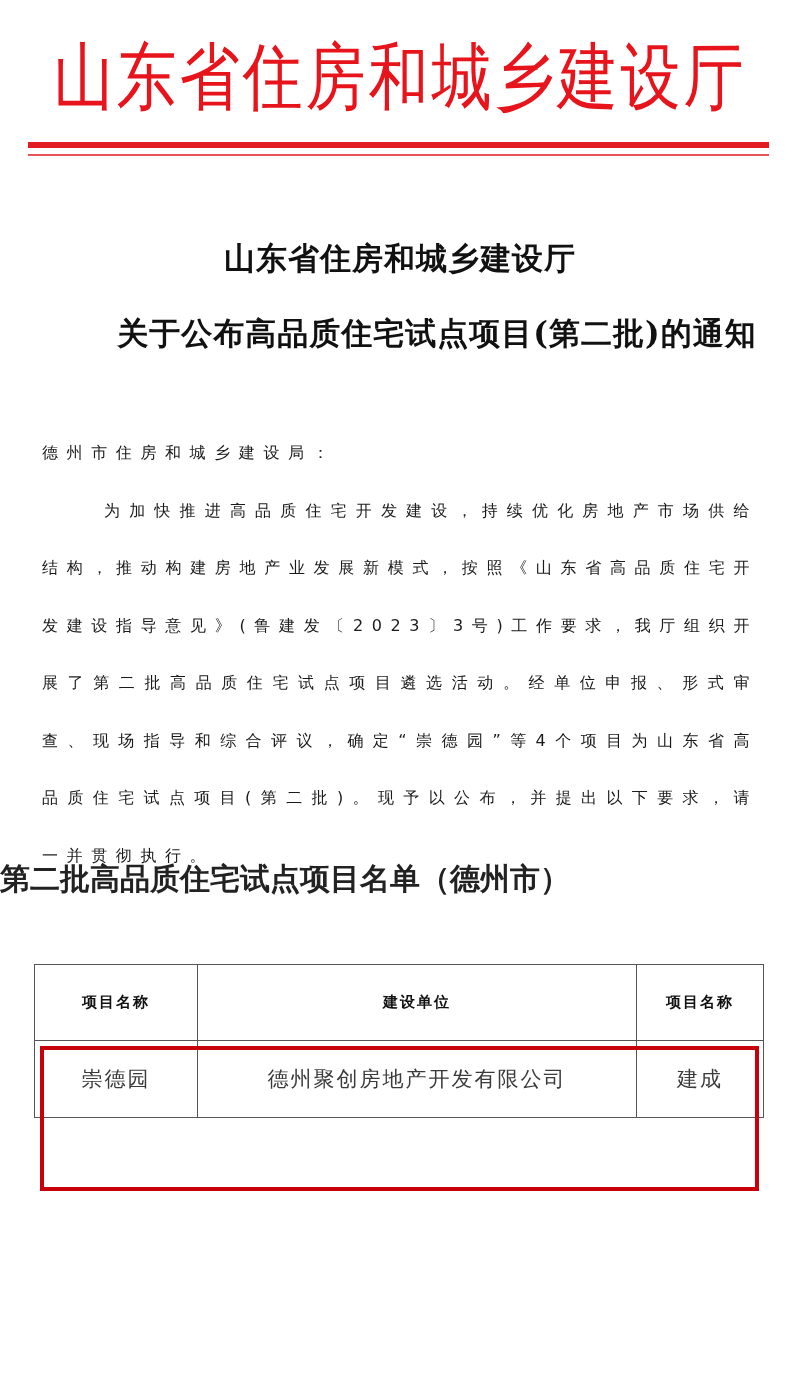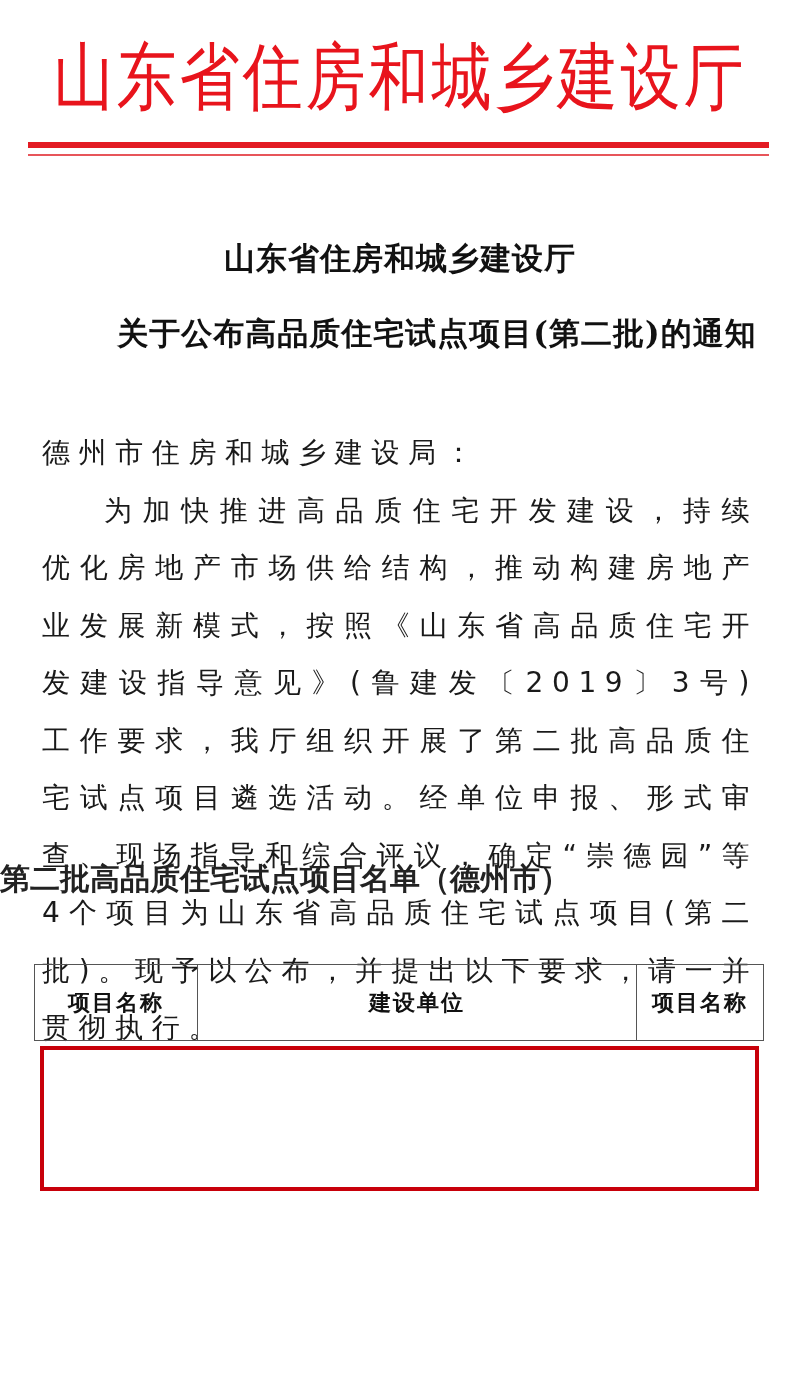--- a/index.html
+++ b/index.html
@@ -66,21 +66,21 @@
     }
     .doc-title-1 { top: 243px; letter-spacing: 1px; }
     .doc-title-2 { top: 318px; letter-spacing: 1px; margin-left: 37px; }
 
     
     .body-text {
       left: 42px;
       top: 424px;
       width: 716px;
       font-family: "DejaVu Sans", "Liberation Sans", sans-serif;
-      font-size: 28px;
+      font-size: 16px;
       color: #1a1a1a;
       line-height: 57.5px;
       letter-spacing: 8.6px;
     }
     .salutation {
       display: block;
       white-space: nowrap;
     }
     .paragraph {
       display: block;
@@ -117,21 +117,21 @@
       text-align: center;
       vertical-align: middle;
       padding: 0;
       overflow: hidden;
       white-space: nowrap;
     }
     .project-table th {
       height: 75px;
       font-family: "DejaVu Sans", "Liberation Sans", sans-serif;
       font-weight: bold;
-      font-size: 22px;
+      font-size: 15px;
       color: #111;
       letter-spacing: 2px;
     }
     .project-table td {
       height: 76px;
       font-family: "DejaVu Sans", "Liberation Sans", sans-serif;
       font-weight: normal;
       font-size: 21px;
       color: #3a3a3a;
       letter-spacing: 2px;
@@ -156,35 +156,40 @@
   <span class="letterhead-text">山东省住房和城乡建设厅</span>
 </div>
 <div class="abs rule-thick"></div>
 <div class="abs rule-thin"></div>
 
 <div class="abs doc-title-line doc-title-1">山东省住房和城乡建设厅</div>
 <div class="abs doc-title-line doc-title-2">关于公布高品质住宅试点项目(第二批)的通知</div>
 
 <div class="abs body-text">
   <span class="salutation">德州市住房和城乡建设局：</span>
-  <span class="paragraph">为加快推进高品质住宅开发建设，持续优化房地产市场供给结构，推动构建房地产业发展新模式，按照《山东省高品质住宅开发建设指导意见》(鲁建发〔2019〕3号)工作要求，我厅组织开展了第二批高品质住宅试点项目遴选活动。经单位申报、形式审查、现场指导和综合评议，确定“崇德园”等4个项目为山东省高品质住宅试点项目(第二批)。现予以公布，并提出以下要求，请一并贯彻执行。</span>
+  <span class="paragraph">为加快推进高品质住宅开发建设，持续优化房地产市场供给结构，推动构建房地产业发展新模式，按照《山东省高品质住宅开发建设指导意见》(鲁建发〔2023〕3号)工作要求，我厅组织开展了第二批高品质住宅试点项目遴选活动。经单位申报、形式审查、现场指导和综合评议，确定“崇德园”等4个项目为山东省高品质住宅试点项目(第二批)。现予以公布，并提出以下要求，请一并贯彻执行。</span>
 </div>
 
 <div class="abs table-caption">第二批高品质住宅试点项目名单（德州市）</div>
 
 <table class="project-table">
   <colgroup>
     <col class="col-name">
     <col class="col-unit">
     <col class="col-type">
   </colgroup>
   <thead>
     <tr>
       <th>项目名称</th>
       <th>建设单位</th>
       <th>项目名称</th>
     </tr>
   </thead>
   <tbody>
+    <tr>
+      <td>崇德园</td>
+      <td>德州聚创房地产开发有限公司</td>
+      <td>建成</td>
+    </tr>
   </tbody>
 </table>
 
 <div class="abs highlight-box"></div>
 
 </body></html>

